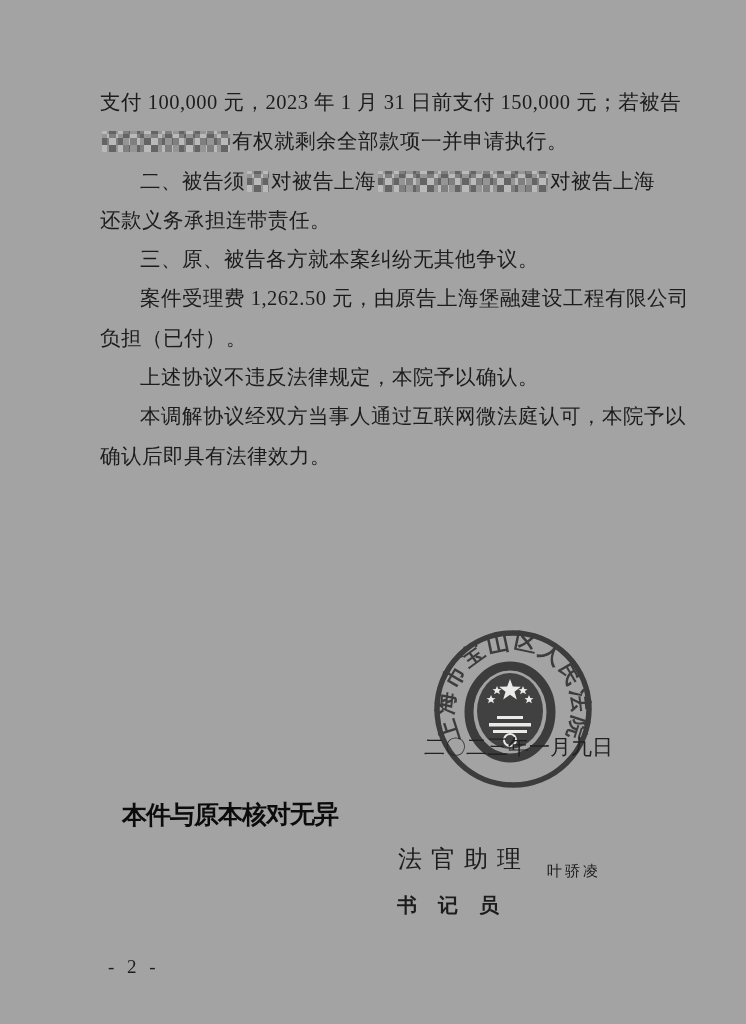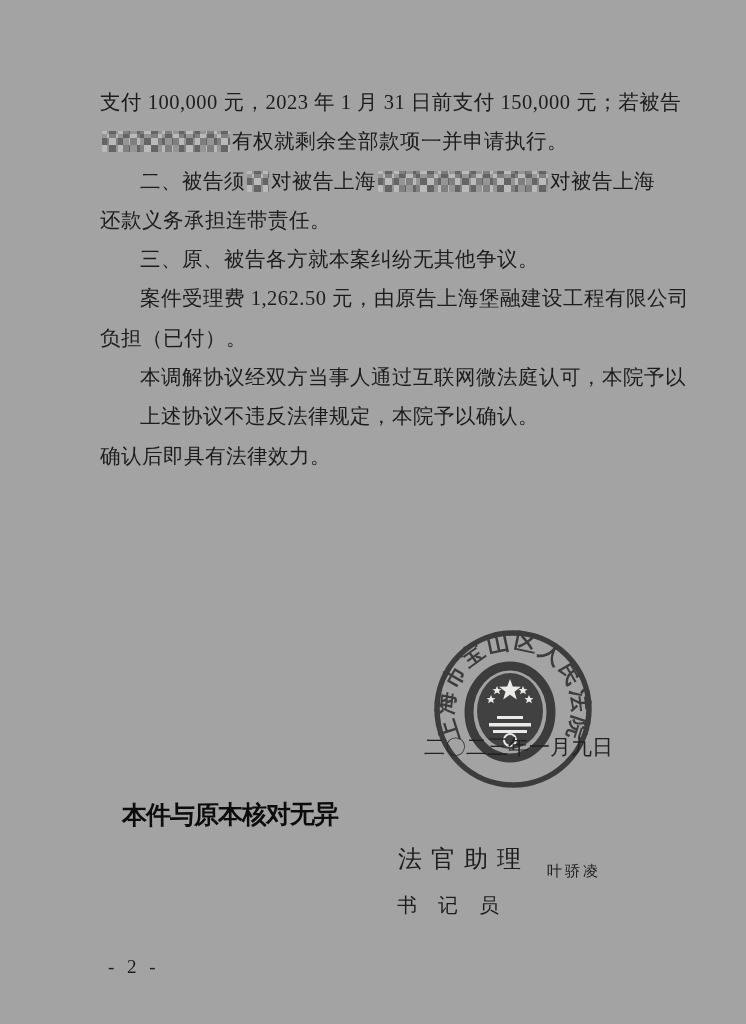--- a/index.html
+++ b/index.html
@@ -37,21 +37,21 @@
   .redact.w160{width:160px;}
   .redact.w58{width:58px;}
   .redact.w128{width:128px;}
   .redact.w22{width:22px;}
   .redact.w170{width:170px;}
   
   .judge-row{position:absolute;left:390px;top:590px;font-size:21px;letter-spacing:23px;white-space:nowrap;}
   .judge-row .name{margin-left:6px;}
   .assistant-row{position:absolute;left:398px;top:843px;font-size:24px;letter-spacing:9px;white-space:nowrap;}
   .clerk-name{position:absolute;left:547px;top:862px;font-size:15px;letter-spacing:3px;white-space:nowrap;}
-  .clerk-row{position:absolute;left:397px;top:892px;font-size:20px;letter-spacing:21px;white-space:nowrap;}
+  .clerk-row{position:absolute;left:397px;top:892px;font-size:20px;letter-spacing:21px;white-space:nowrap;font-weight:bold;}
   .seal-date{position:absolute;left:424px;top:733px;font-size:21px;letter-spacing:0;white-space:nowrap;z-index:3;color:#222;}
   
   .seal{position:absolute;left:427px;top:624px;z-index:2;opacity:.88;}
   
   .verify-stamp{
     position:absolute;left:122px;top:798px;
     font-family:"Liberation Sans","DejaVu Sans",sans-serif;
     font-weight:900;font-size:25px;letter-spacing:-1px;
     color:#0c0c0c;white-space:nowrap;
     transform:rotate(-.4deg);
@@ -80,24 +80,24 @@
     <div class="line indent">
       <span>三、原、被告各方就本案纠纷无其他争议。</span>
     </div>
     <div class="line indent">
       <span>案件受理费 1,262.50 元，由原告上海堡融建设工程有限公司</span>
     </div>
     <div class="line">
       <span>负担（已付）。</span>
     </div>
     <div class="line indent">
-      <span>本调解协议经双方当事人通过互联网微法庭认可，本院予以</span>
+      <span>上述协议不违反法律规定，本院予以确认。</span>
     </div>
     <div class="line indent">
-      <span>上述协议不违反法律规定，本院予以确认。</span>
+      <span>本调解协议经双方当事人通过互联网微法庭认可，本院予以</span>
     </div>
     <div class="line">
       <span>确认后即具有法律效力。</span>
     </div>
   </div>
 
 
   <svg class="seal" width="172" height="172" viewBox="0 0 172 172">
 
     <circle cx="86" cy="85" r="76" fill="none" stroke="#2e2e2e" stroke-width="5.5"></circle>

